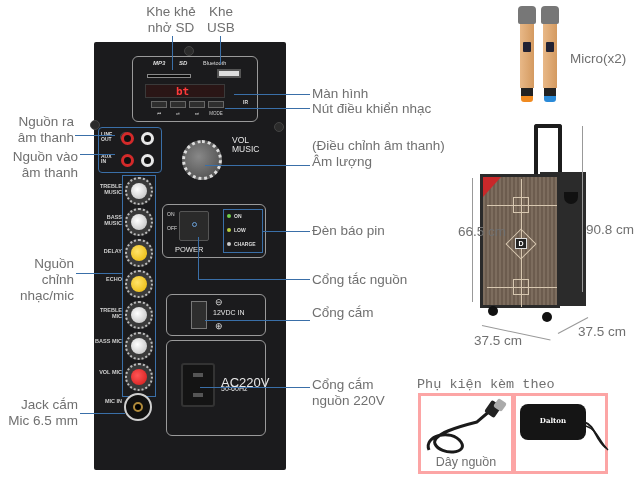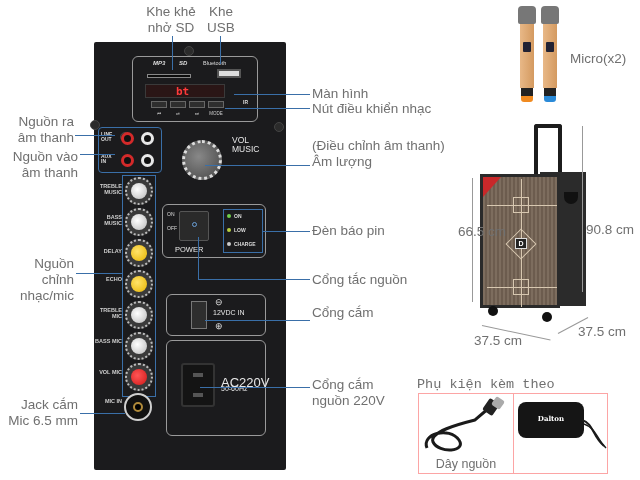--- a/index.html
+++ b/index.html
@@ -14,21 +14,21 @@
   .txtw { position:absolute; color:#e8e8e8; font-weight:normal; }
   .knob { position:absolute; width:28px; height:28px; border-radius:50%; background:#3a3a3a; border:2px dotted #bbb; }
   .knob .cap { position:absolute; left:4px; top:4px; width:16px; height:16px; border-radius:50%; }
   .cap.white { background:radial-gradient(circle at 40% 40%, #ffffff, #b8b8b8); }
   .cap.yellow { background:radial-gradient(circle at 40% 40%, #ffe36a, #e6b400); }
   .cap.red { background:radial-gradient(circle at 40% 40%, #ff5555, #d01818); }
   .rca { position:absolute; width:13px; height:13px; border-radius:50%; border:3px solid; background:#111; }
   .rca.red { border-color:#d42a2a; }
   .rca.white { border-color:#e8e8e8; }
   .klbl { position:absolute; left:0; width:28px; text-align:right; font-size:5.5px; line-height:6px; color:#cfcfcf; font-weight:bold; }
-  .acc-box { position:absolute; border:1px solid #fca5a5; }
+  .acc-box { position:absolute; border:3px solid #fca5a5; }
   .speaker-front { position:absolute; background:#7a6a5c; }
 </style>
 </head>
 <body>
 
 <div class="panel">
   <div class="screw" style="left:90px;top:4px;"></div>
   <div class="screw" style="left:-4px;top:78px;"></div>
   <div class="screw" style="left:26px;top:90px;"></div>
   <div class="screw" style="left:180px;top:80px;"></div>

